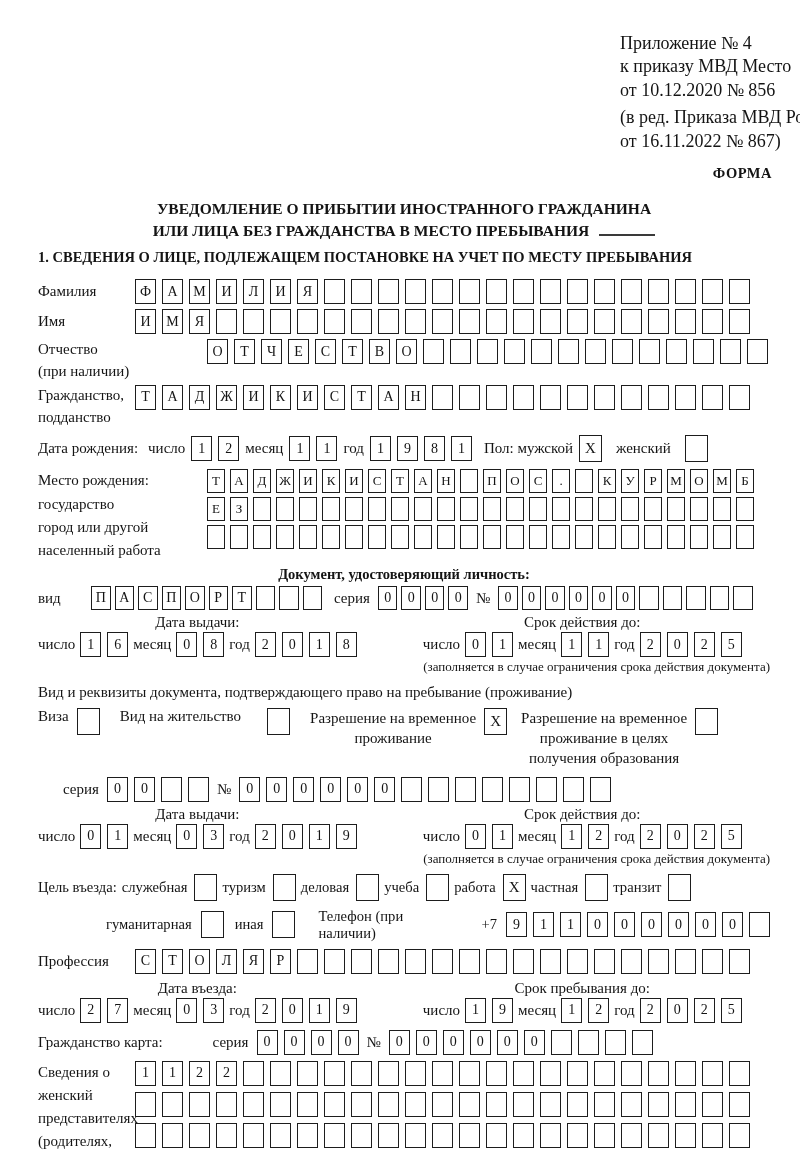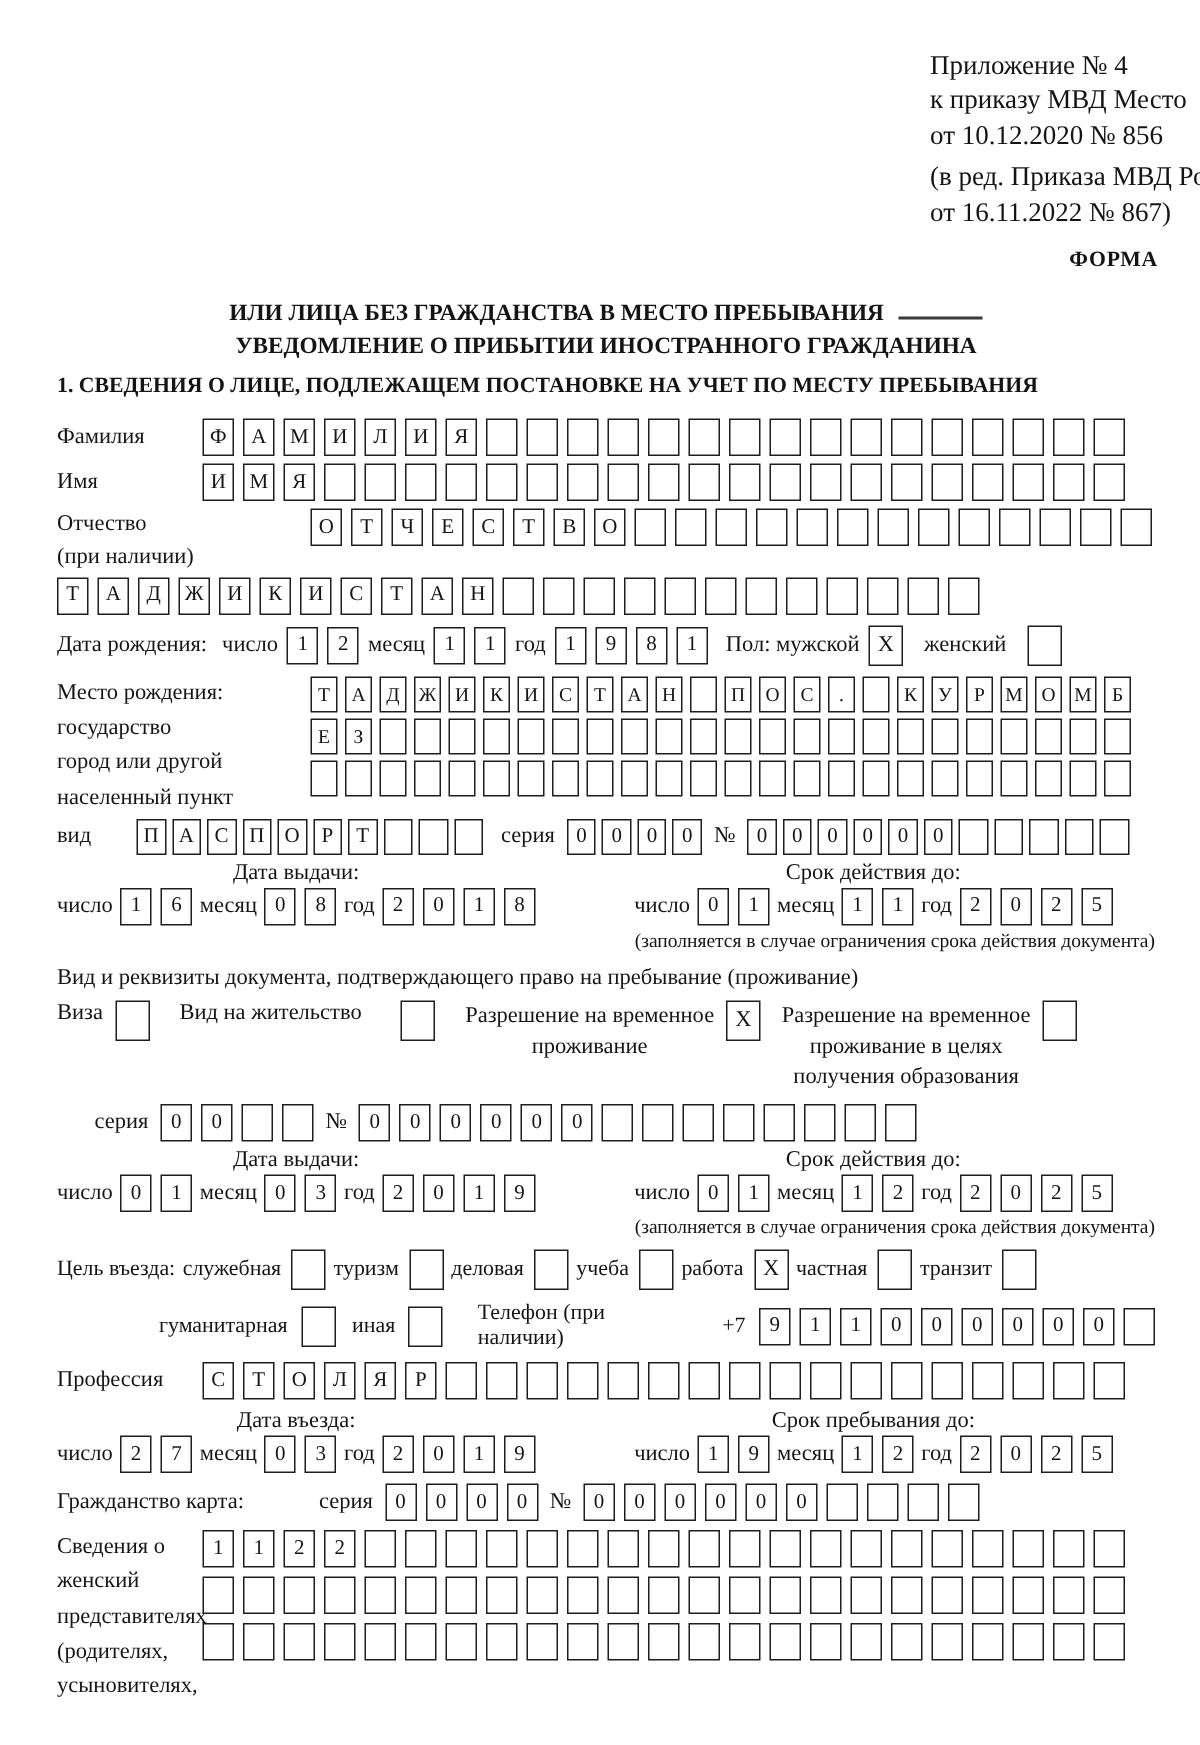--- a/index.html
+++ b/index.html
@@ -65,22 +65,22 @@
   <div class="hdr">
     <div>Приложение № 4</div>
     <div>к приказу МВД Место</div>
     <div>от 10.12.2020 № 856</div>
     <div class="amend">(в ред. Приказа МВД России</div>
     <div>от 16.11.2022 № 867)</div>
   </div>
   <div class="forma">ФОРМА</div>
 
   <div class="title">
+    <div>УВЕДОМЛЕНИЕ О ПРИБЫТИИ ИНОСТРАННОГО ГРАЖДАНИНА</div>
     <div><span>ИЛИ ЛИЦА БЕЗ ГРАЖДАНСТВА В МЕСТО ПРЕБЫВАНИЯ</span><span class="blank-line"></span></div>
-    <div>УВЕДОМЛЕНИЕ О ПРИБЫТИИ ИНОСТРАННОГО ГРАЖДАНИНА</div>
   </div>
 
   <div class="sec-head">1. СВЕДЕНИЯ О ЛИЦЕ, ПОДЛЕЖАЩЕМ ПОСТАНОВКЕ НА УЧЕТ ПО МЕСТУ ПРЕБЫВАНИЯ</div>
 
   <div class="row" style="margin-top:13px;">
     <span class="lbl w97">Фамилия</span>
     <span class="boxrow">
         <span class="cell">Ф</span>
         <span class="cell">А</span>
         <span class="cell">М</span>
@@ -159,20 +159,23 @@
         <span class="cell"></span>
         <span class="cell"></span>
         <span class="cell"></span>
         <span class="cell"></span>
         <span class="cell"></span>
         <span class="cell"></span>
       </span>
   </div>
 
   <div class="row top" style="margin-top:2px;">
+    <span class="lbl w97 two-line">
+      <span>Гражданство,</span><br><span>подданство</span>
+    </span>
     <span class="boxrow">
         <span class="cell">Т</span>
         <span class="cell">А</span>
         <span class="cell">Д</span>
         <span class="cell">Ж</span>
         <span class="cell">И</span>
         <span class="cell">К</span>
         <span class="cell">И</span>
         <span class="cell">С</span>
         <span class="cell">Т</span>
@@ -220,21 +223,21 @@
     <span class="boxrow cb" style="margin-left:8px;">
         <span class="cell"></span>
       </span>
   </div>
 
   <div class="row top" style="margin-top:7px;">
     <span class="lbl w169" style="line-height:1.55;">
       <span>Место рождения:</span><br>
       <span>государство</span><br>
       <span>город или другой</span><br>
-      <span>населенный пункт</span>
+      <span>населенный работа</span>
     </span>
     <span class="stack">
       <span class="boxrow small">
           <span class="cell">Т</span>
           <span class="cell">А</span>
           <span class="cell">Д</span>
           <span class="cell">Ж</span>
           <span class="cell">И</span>
           <span class="cell">К</span>
           <span class="cell">И</span>
@@ -304,20 +307,21 @@
           <span class="cell"></span>
           <span class="cell"></span>
           <span class="cell"></span>
           <span class="cell"></span>
           <span class="cell"></span>
           <span class="cell"></span>
         </span>
     </span>
   </div>
 
+  <div class="doc-head">Документ, удостоверяющий личность:</div>
 
   <div class="row" style="gap:8px;margin-top:2px;">
     <span class="lbl w45">вид</span>
     <span class="boxrow compact">
         <span class="cell">П</span>
         <span class="cell">А</span>
         <span class="cell">С</span>
         <span class="cell">П</span>
         <span class="cell">О</span>
         <span class="cell">Р</span>

